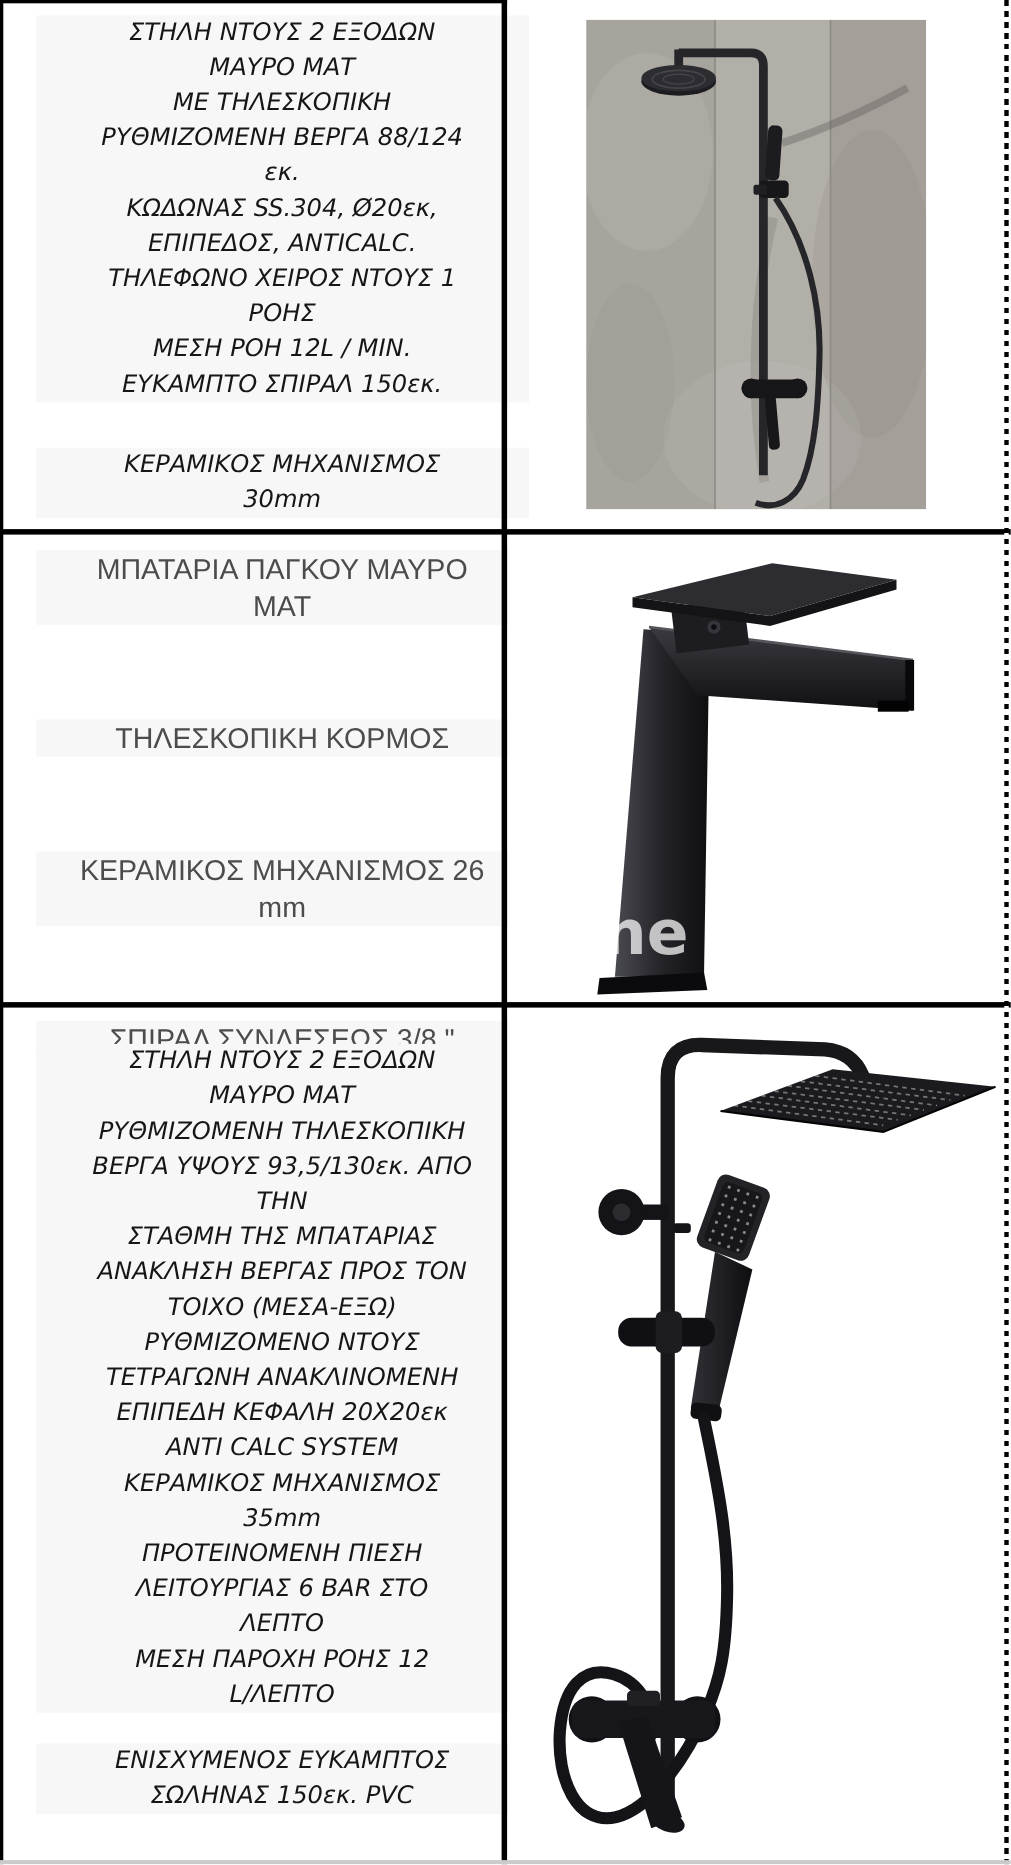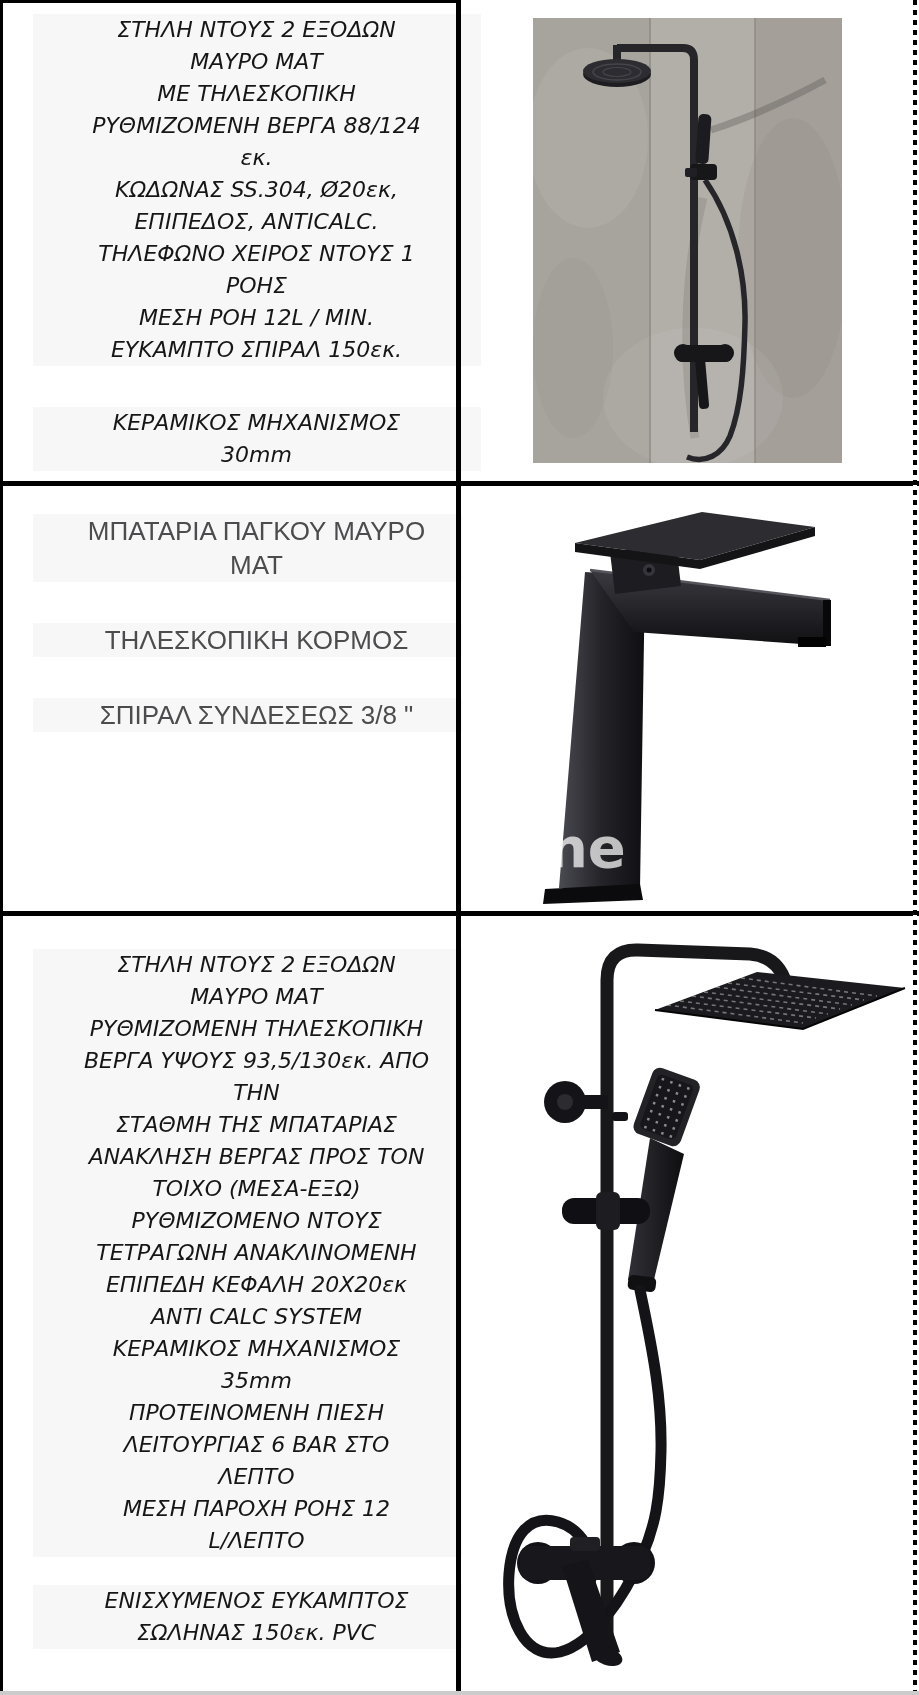--- a/index.html
+++ b/index.html
@@ -12,21 +12,21 @@
   .col-divider{left:456px;top:0;width:5px;height:1695px;}
   .row-div1{left:0;top:481px;width:919px;height:5px;}
   .row-div2{left:0;top:911px;width:919px;height:5px;}
   .border-right-dashed{position:absolute;left:913px;top:0;width:4px;height:1695px;
     background:repeating-linear-gradient(180deg,#000 0 5px,#fff 5px 10px);}
   .border-bottom{position:absolute;left:0;top:1691px;width:919px;height:4px;background:#cbcbcb;}
 
   
   .cell-text{position:absolute;left:3px;width:453px;display:flex;flex-direction:column;align-items:center;padding-left:27px;}
   .cell-r1{top:3px;height:478px;}
-  .cell-r2{top:500px;height:425px;}
+  .cell-r2{top:486px;height:425px;gap:45px;}
   .cell-r3{top:916px;height:775px;}
   .para{width:448px;text-align:center;white-space:pre-line;background:#f7f7f7;}
   .r13{font-family:"DejaVu Sans",sans-serif;font-style:italic;font-size:22px;line-height:32px;color:#161616;}
   .r2{font-family:"Liberation Sans","DejaVu Sans",sans-serif;font-size:26px;line-height:34px;color:#4c4c4e;}
   .mt11{margin-top:11px;} .mt14{margin-top:14px;} .mt33{margin-top:33px;}
   .mt40{margin-top:28px;} .mt41{margin-top:41px;}
 
   
   .photo1{position:absolute;left:533px;top:18px;width:309px;height:445px;}
   .photo2{position:absolute;left:462px;top:486px;width:451px;height:425px;}
@@ -91,20 +91,22 @@
       <circle cx="192" cy="335" r="9" fill="#141418"></circle>
       <rect x="143" y="327" width="56" height="17" rx="6" fill="#17171a"></rect>
       <rect x="162" y="341" width="10" height="50" rx="4" fill="#17171a" transform="rotate(-5 167 341)"></rect>
     </g>
   </svg>
 
   <div class="cell-text cell-r2">
     <div class="para r2 mt14">ΜΠΑΤΑΡΙΑ ΠΑΓΚΟΥ ΜΑΥΡΟ
 ΜΑΤ</div>
     <div class="para r2 mt41">ΤΗΛΕΣΚΟΠΙΚΗ ΚΟΡΜΟΣ</div>
+    <div class="para r2 mt41">ΚΕΡΑΜΙΚΟΣ ΜΗΧΑΝΙΣΜΟΣ 26
+mm</div>
     <div class="para r2 mt41">ΣΠΙΡΑΛ ΣΥΝΔΕΣΕΩΣ 3/8 "</div>
   </div>
 
   <svg class="photo2" viewBox="0 0 451 425">
     <defs>
       <linearGradient id="colGrad" x1="0" y1="0" x2="1" y2="0">
         <stop offset="0" stop-color="#4a4a51"></stop>
           <stop offset="0.5" stop-color="#232328"></stop>
           <stop offset="1" stop-color="#0f0f12"></stop>
       </linearGradient>

